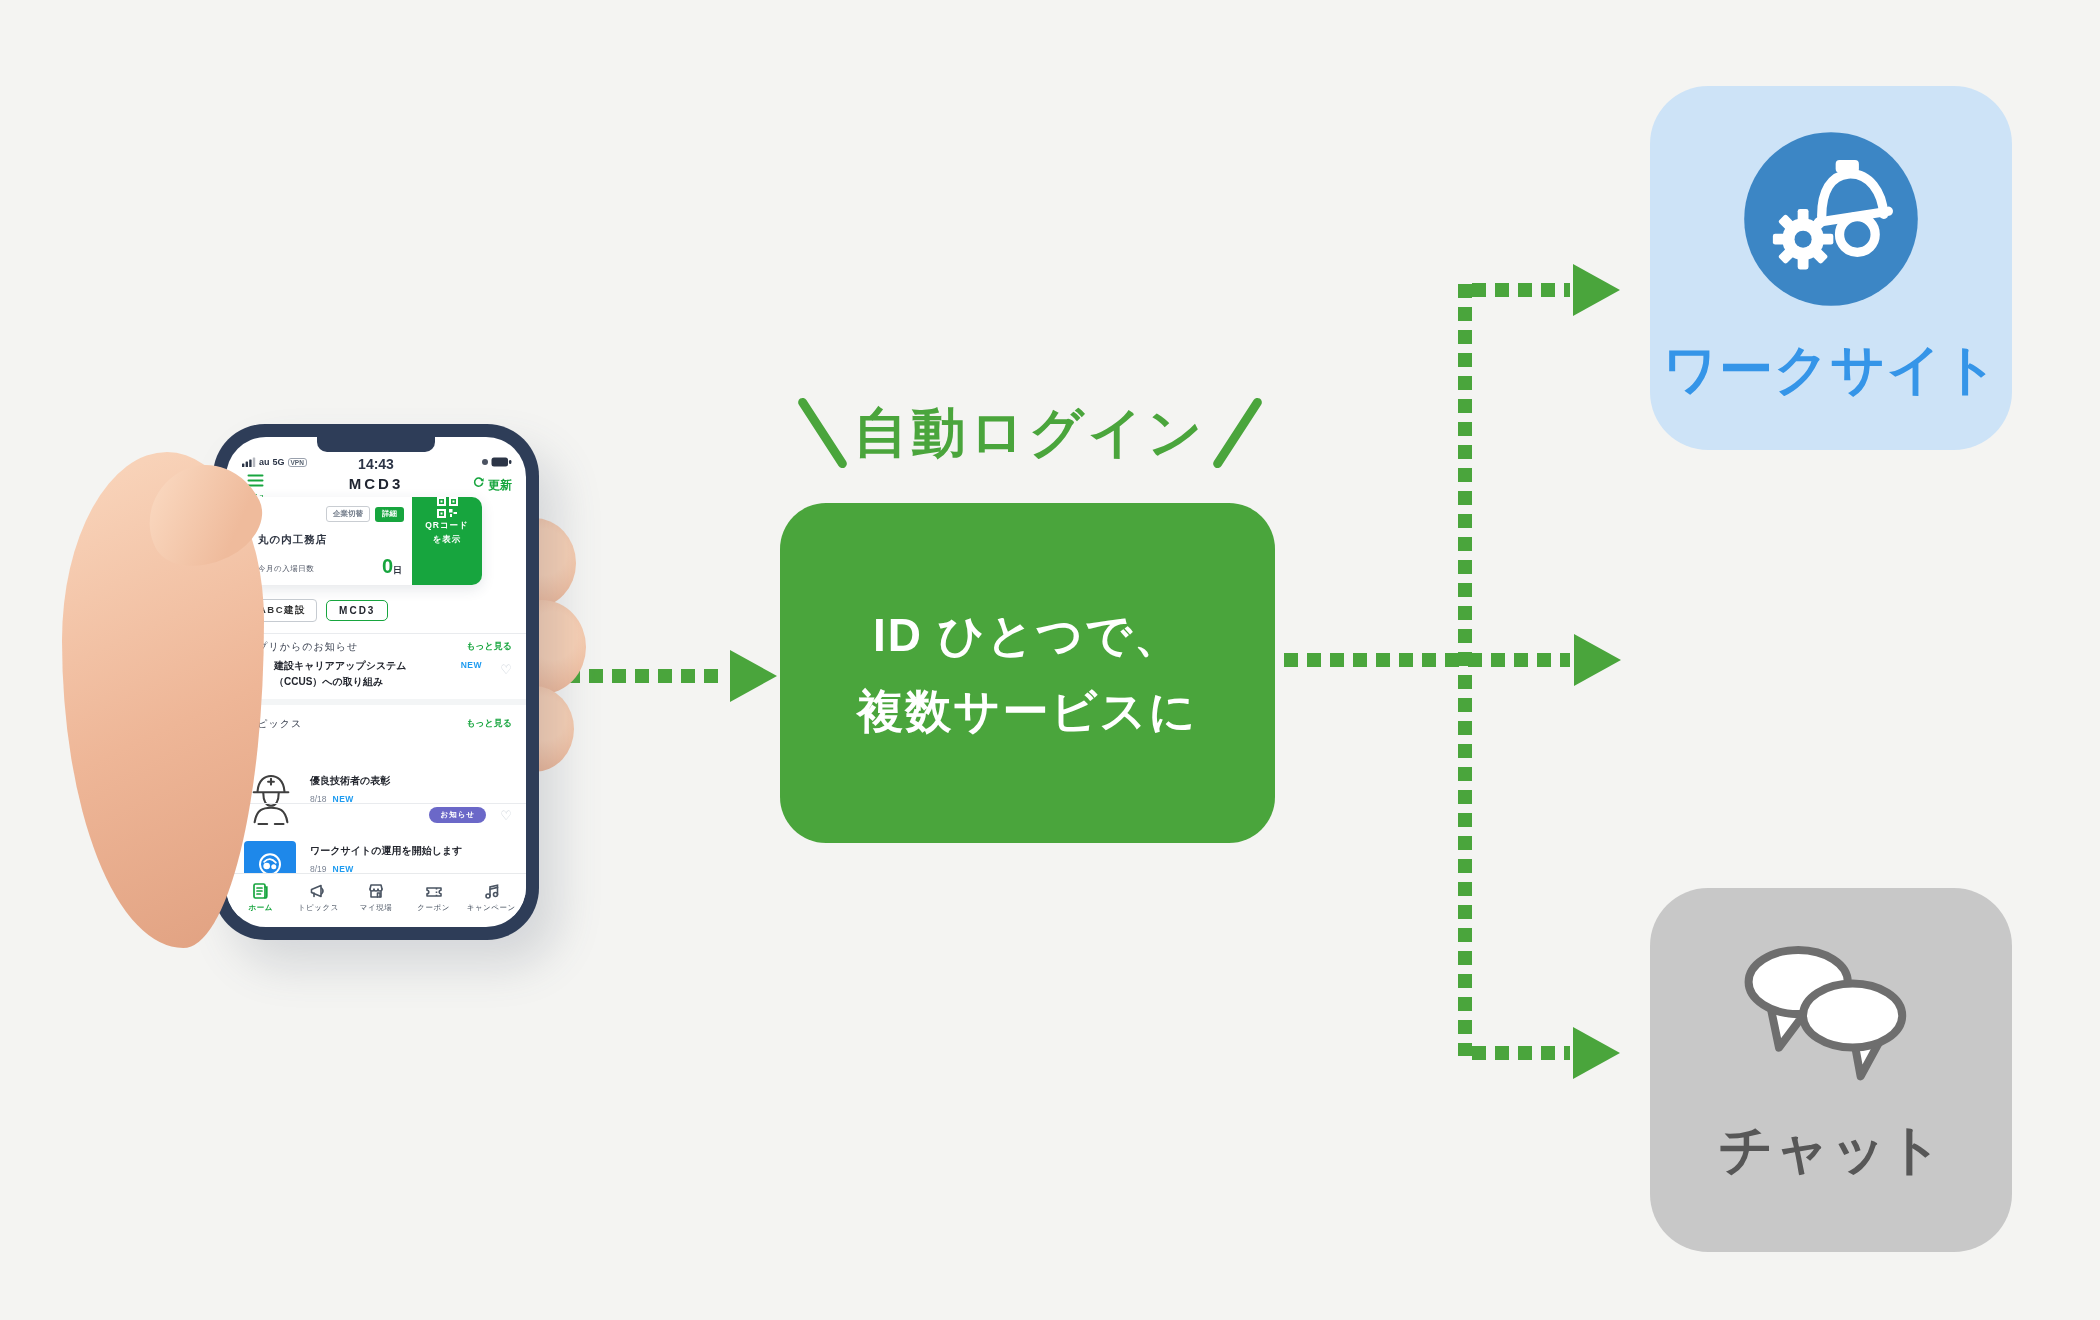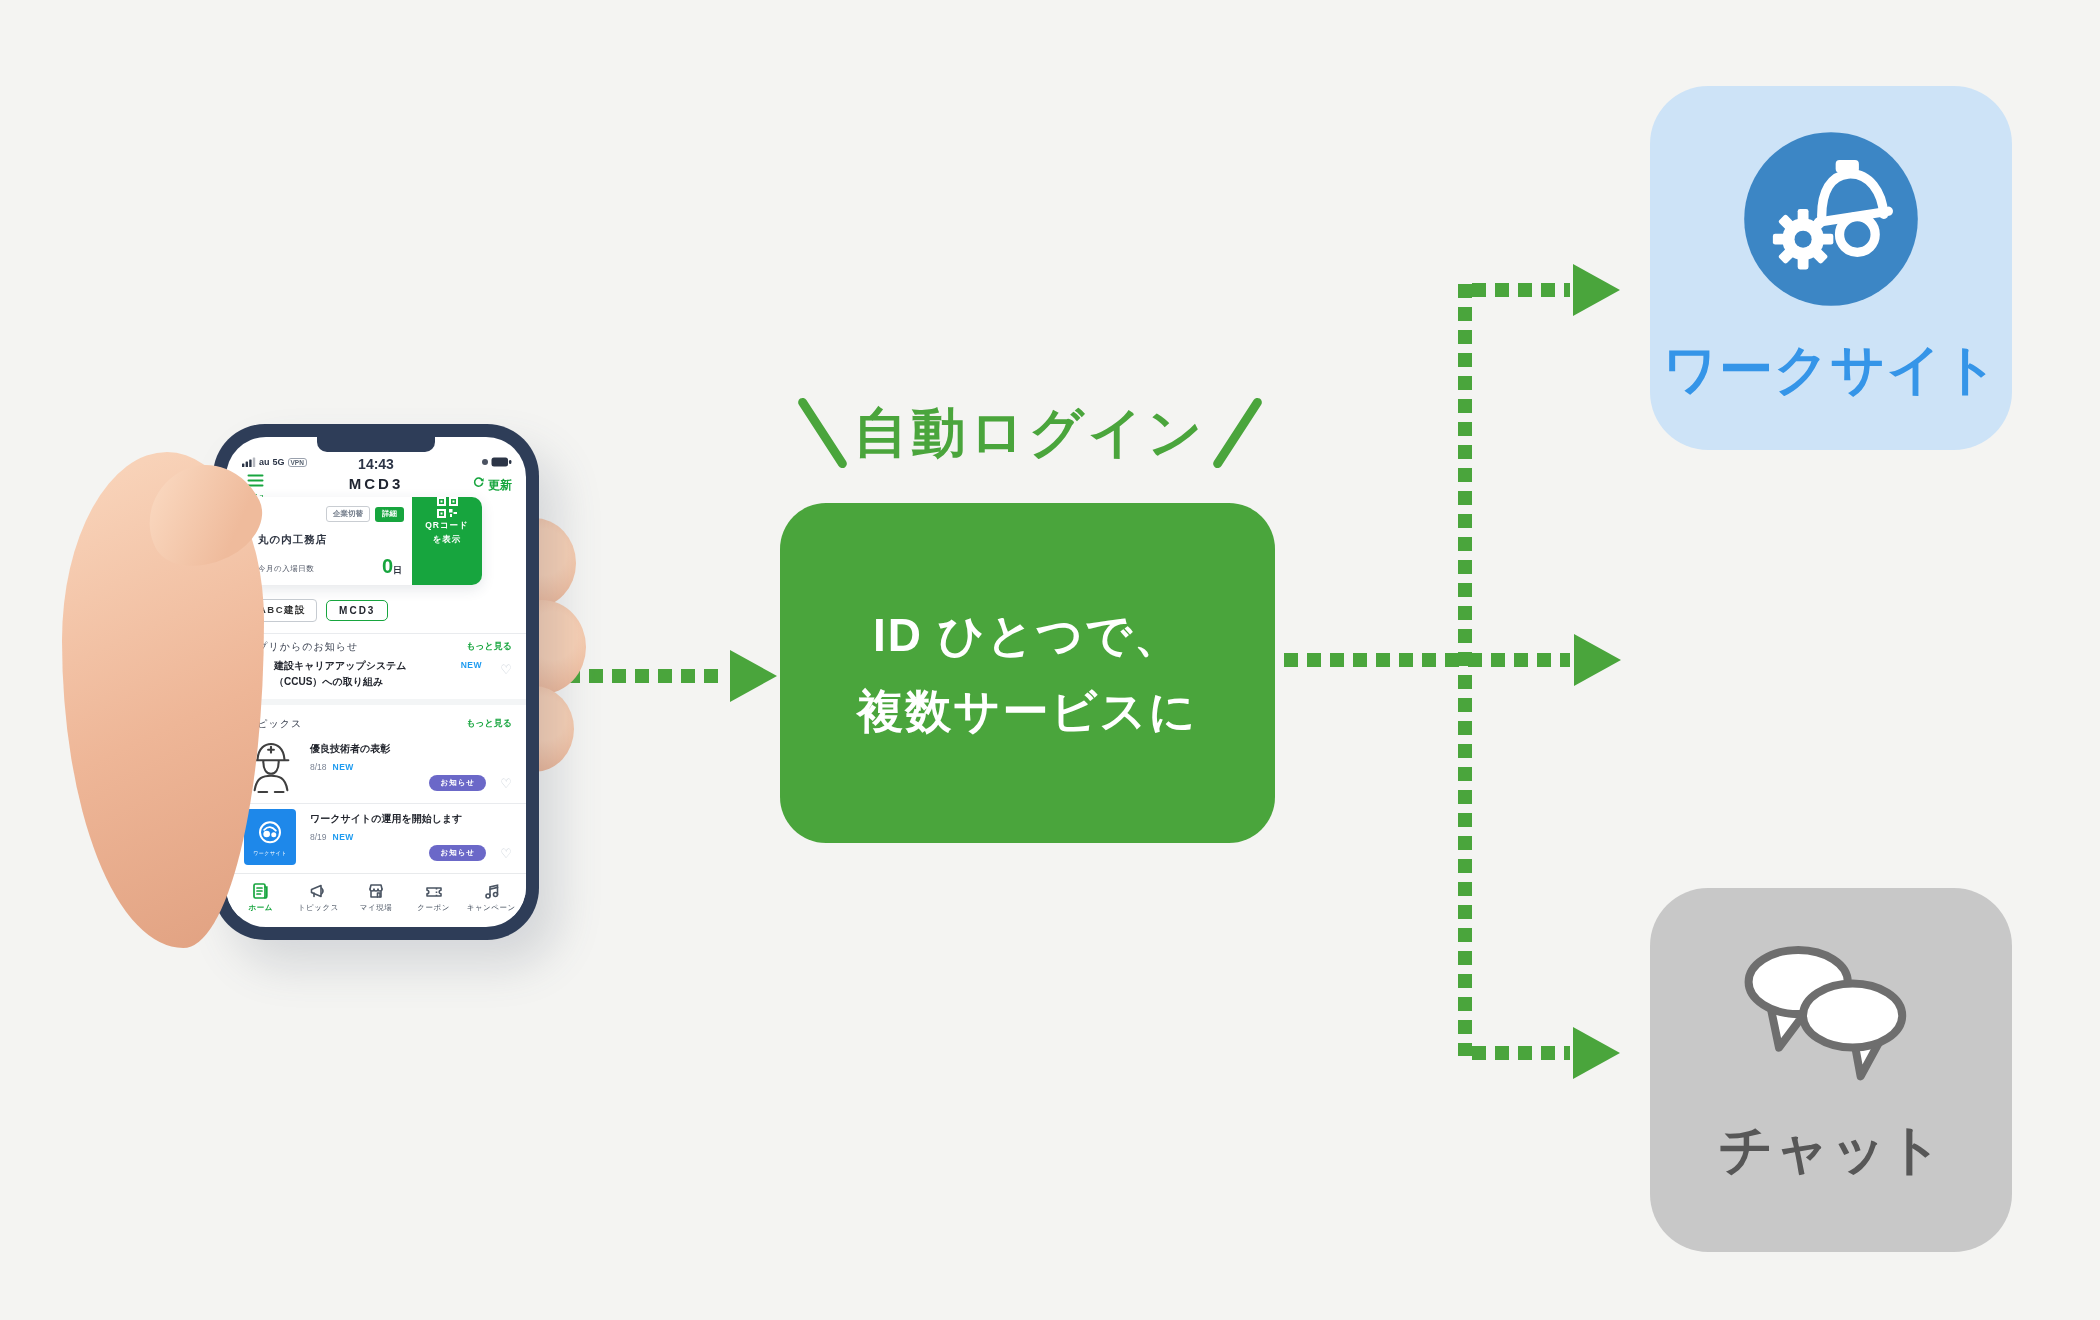--- a/index.html
+++ b/index.html
@@ -79,21 +79,21 @@
 
   .sechead{position:absolute;left:20px;font-size:10px;color:#3a4150;letter-spacing:1px;}
   .more{position:absolute;right:14px;font-size:9px;font-weight:700;color:var(--pg);}
 
   .n-date{position:absolute;left:20px;top:224px;font-size:8.5px;color:#7b8494;}
   .n-title{position:absolute;left:48px;top:221px;font-size:10px;font-weight:700;color:#23262e;line-height:1.55;}
   .n-new{position:absolute;right:44px;top:223px;font-size:8.5px;font-weight:700;color:#1e9bf0;letter-spacing:.5px;}
   .heart{color:#ccd3da;font-size:13px;line-height:1;}
   .n-heart{position:absolute;right:14px;top:226px;}
 
-  .topic{position:absolute;left:0;right:0;height:64px;}
+  .topic{position:absolute;left:0;right:0;height:64px;margin-top:32px;}
   .t-icon{position:absolute;left:20px;top:2px;}
   .t-tile{position:absolute;left:18px;top:2px;width:52px;height:56px;background:#1e88ea;border-radius:4px;
     display:flex;flex-direction:column;align-items:center;justify-content:center;gap:1px;}
   .t-tile-label{font-size:5px;color:#fff;letter-spacing:.5px;}
   .t-title{position:absolute;left:84px;top:5px;font-size:10px;font-weight:700;color:#23262e;}
   .t-date{position:absolute;left:84px;top:25px;font-size:8.5px;color:#7b8494;}
   .t-new{font-size:8.5px;font-weight:700;color:#1e9bf0;margin-left:6px;letter-spacing:.5px;}
   .t-tag{position:absolute;right:40px;top:38px;background:#6b68c8;color:#fff;font-size:7.5px;
     padding:3px 11px;border-radius:10px;font-weight:700;letter-spacing:1px;}
   .t-heart{position:absolute;right:14px;top:40px;}

